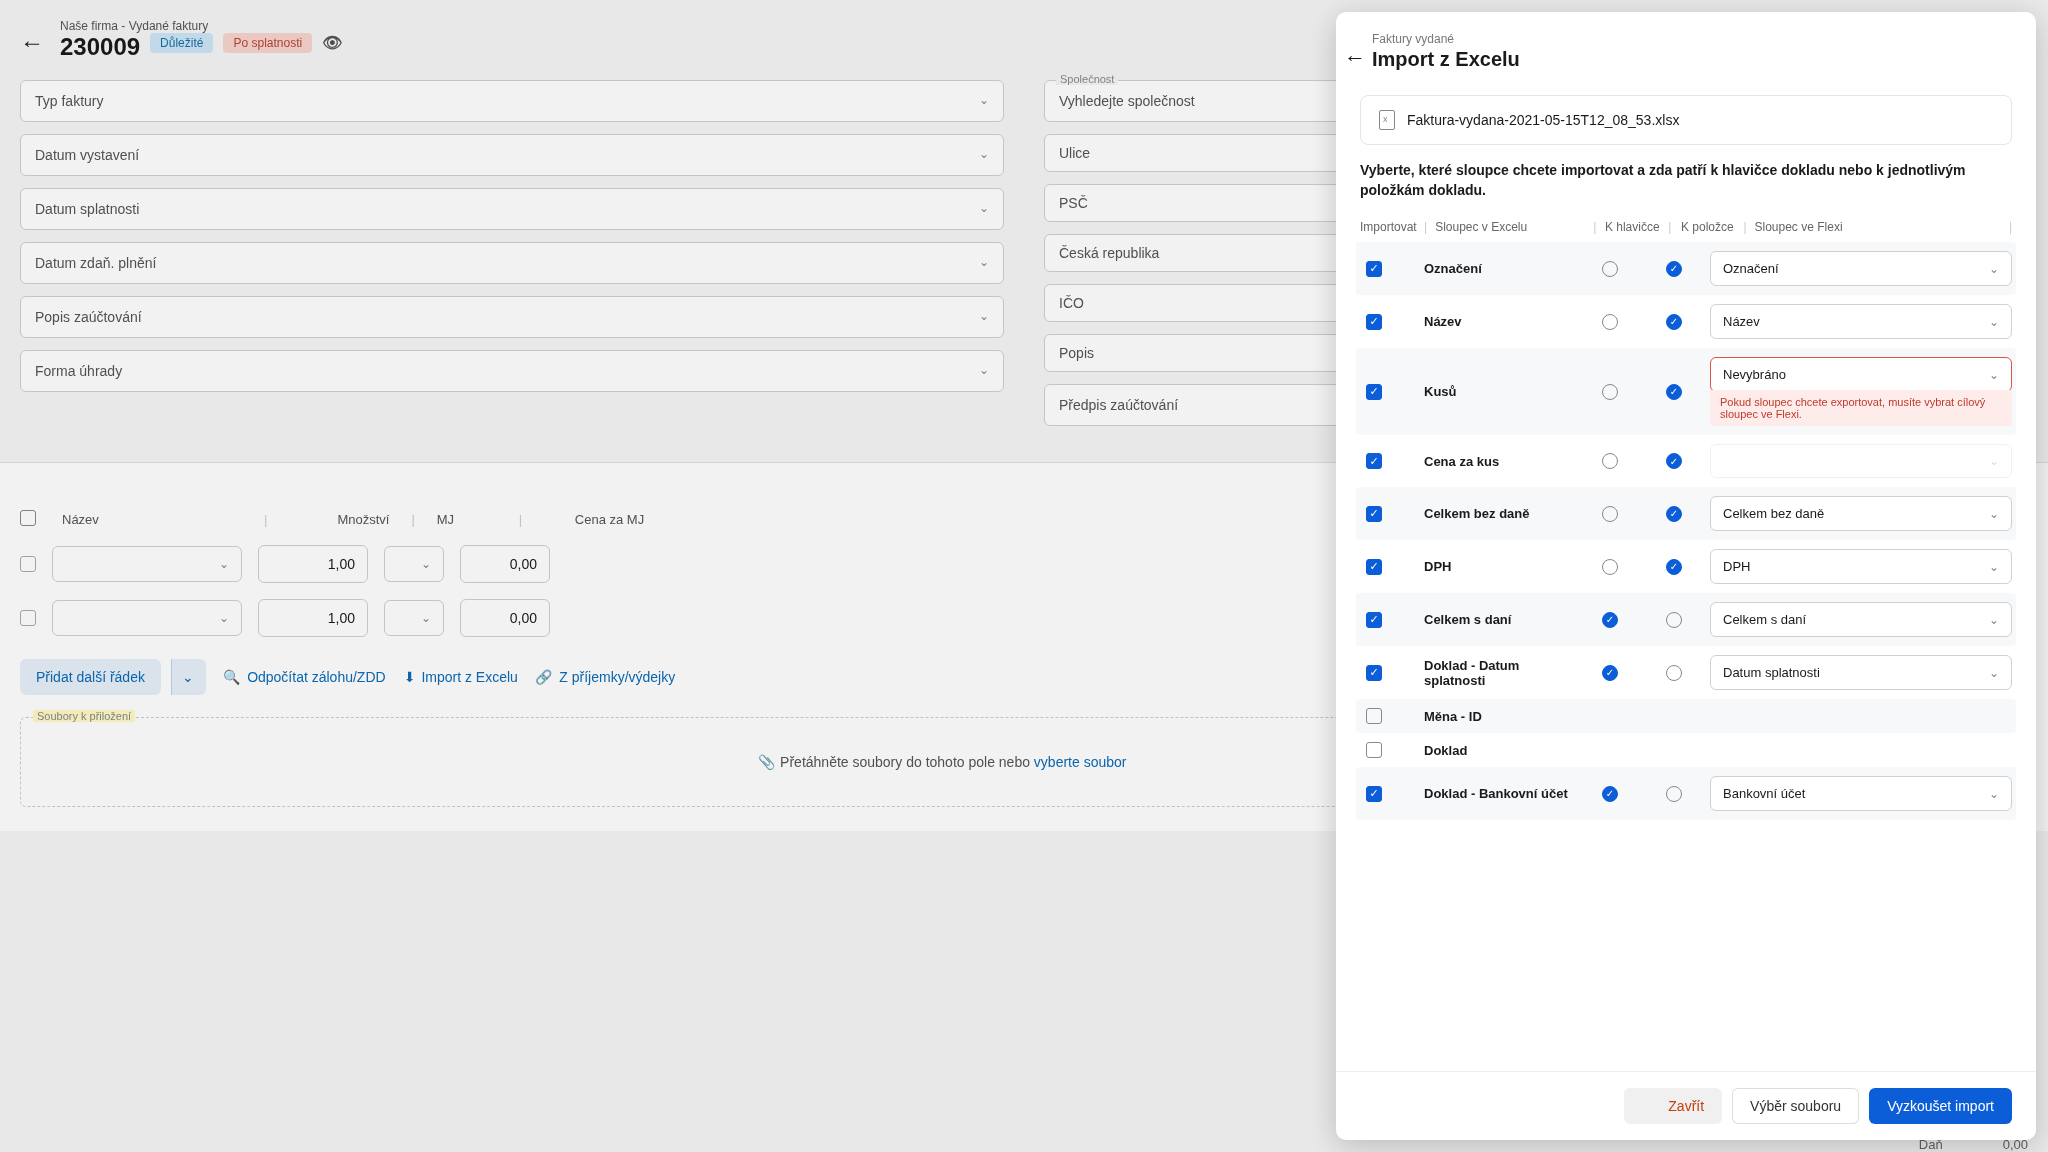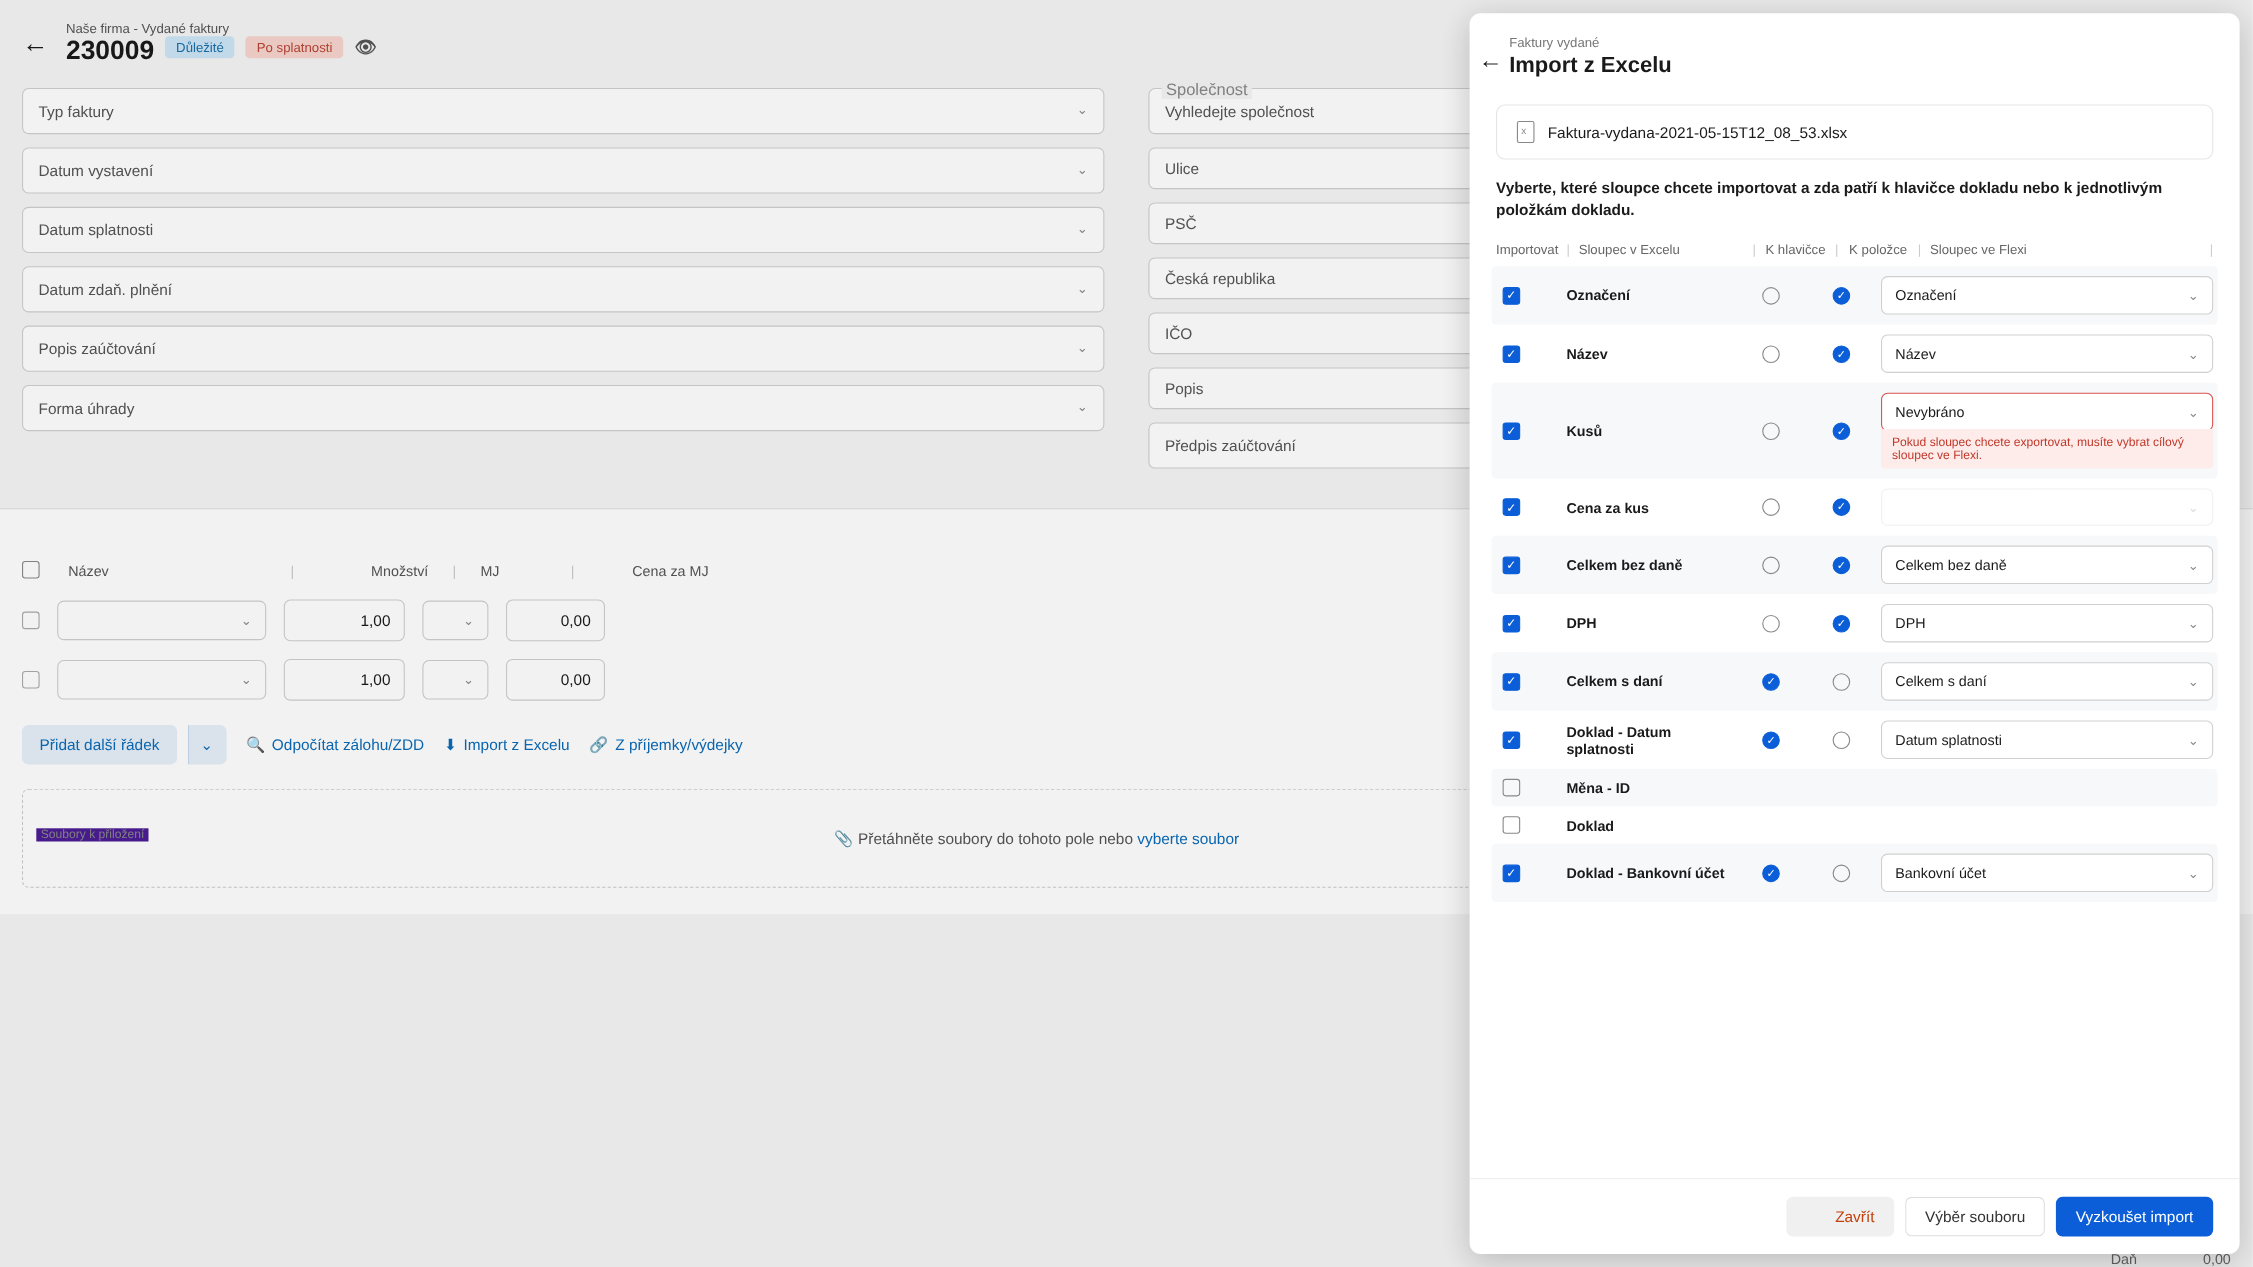--- a/index.html
+++ b/index.html
@@ -22,21 +22,21 @@
 
 .form-area { display: flex; gap: 40px; padding: 0 0 20px; }
 .form-col { flex: 1; display: flex; flex-direction: column; gap: 12px; }
 .input-field { border: 1px solid #d0d0d0; border-radius: 6px; padding: 12px 14px; background: #fff; display: flex; align-items: flex-start; justify-content: space-between; color: #555; }
 .input-field.small { padding: 10px 14px; }
 .input-row { display: flex; gap: 0; }
 .input-row .input-field { border-radius: 0; }
 .input-row .input-field:first-child { border-top-left-radius: 6px; border-bottom-left-radius: 6px; }
 .input-row .input-field:last-child { border-top-right-radius: 6px; border-bottom-right-radius: 6px; border-left: none; }
 .chevron { font-size: 12px; color: #888; }
-.field-label { font-size: 15px; color: #888; position: absolute; top: -7px; left: 12px; background: #f5f5f5; padding: 0 4px; }
+.field-label { font-size: 11px; color: #888; position: absolute; top: -7px; left: 12px; background: #f5f5f5; padding: 0 4px; }
 .field-wrap { position: relative; }
 
 .white-section { background: #fff; padding: 16px 20px; border-top: 1px solid #e0e0e0; }
 .options-link { text-align: right; color: #666; font-size: 13px; padding-bottom: 8px; }
 .table-header { display: flex; align-items: center; gap: 22px; padding: 8px 0; color: #555; font-size: 13px; }
 .table-header .col-check { width: 20px; }
 .table-header .col-name { width: 180px; }
 .table-header .col-qty { width: 100px; text-align: right; }
 .table-header .col-mj { width: 60px; }
 .table-header .col-price { width: 100px; text-align: right; }
@@ -48,21 +48,21 @@
 .item-row .select-mj { flex: 0 0 60px; border: 1px solid #d0d0d0; border-radius: 6px; padding: 10px 12px; display: flex; justify-content: flex-end; }
 .item-row .input-price { flex: 0 0 90px; border: 1px solid #d0d0d0; border-radius: 6px; padding: 10px 12px; text-align: right; }
 
 .actions-row { display: flex; gap: 18px; padding: 14px 0; align-items: center; }
 .action-btn { color: #0b6bb8; font-size: 14px; font-weight: 500; display: flex; align-items: center; gap: 6px; cursor: pointer; }
 .action-btn.primary { background: #e6f0f9; padding: 10px 16px; border-radius: 6px; }
 .action-btn.split { border-left: 1px solid #b8d4ec; padding-left: 10px; margin-left: -8px; background: #e6f0f9; padding-top: 10px; padding-bottom: 10px; padding-right: 12px; border-top-right-radius: 6px; border-bottom-right-radius: 6px; }
 
 .attach-section { display: flex; gap: 16px; padding: 8px 0; }
 .attach-box { border: 1px dashed #ccc; border-radius: 6px; padding: 36px 20px; text-align: center; color: #555; flex: 1; position: relative; }
-.attach-label { position: absolute; top: -8px; left: 12px; font-size: 11px; color: #888; background: #4c1d95; padding: 0 4px; margin-top: 43px; }
+.attach-label { position: absolute; top: -8px; left: 12px; font-size: 11px; color: #888; background: #fef9c3; padding: 0 4px; }
 .attach-box a { color: #0b6bb8; }
 .or-text { align-self: center; color: #888; }
 .link-text { color: #0b6bb8; align-self: center; }
 
 
 .overlay-scrim { position: fixed; inset: 0; background: rgba(0,0,0,0.05); }
 .panel { position: fixed; right: 12px; top: 12px; bottom: 12px; width: 700px; background: #fff; border-radius: 10px; box-shadow: 0 6px 30px rgba(0,0,0,0.2); display: flex; flex-direction: column; }
 .panel-header { padding: 20px 36px 16px; }
 .panel-breadcrumb { font-size: 12px; color: #777; }
 .panel-title { font-size: 20px; font-weight: 600; margin-top: 2px; }

